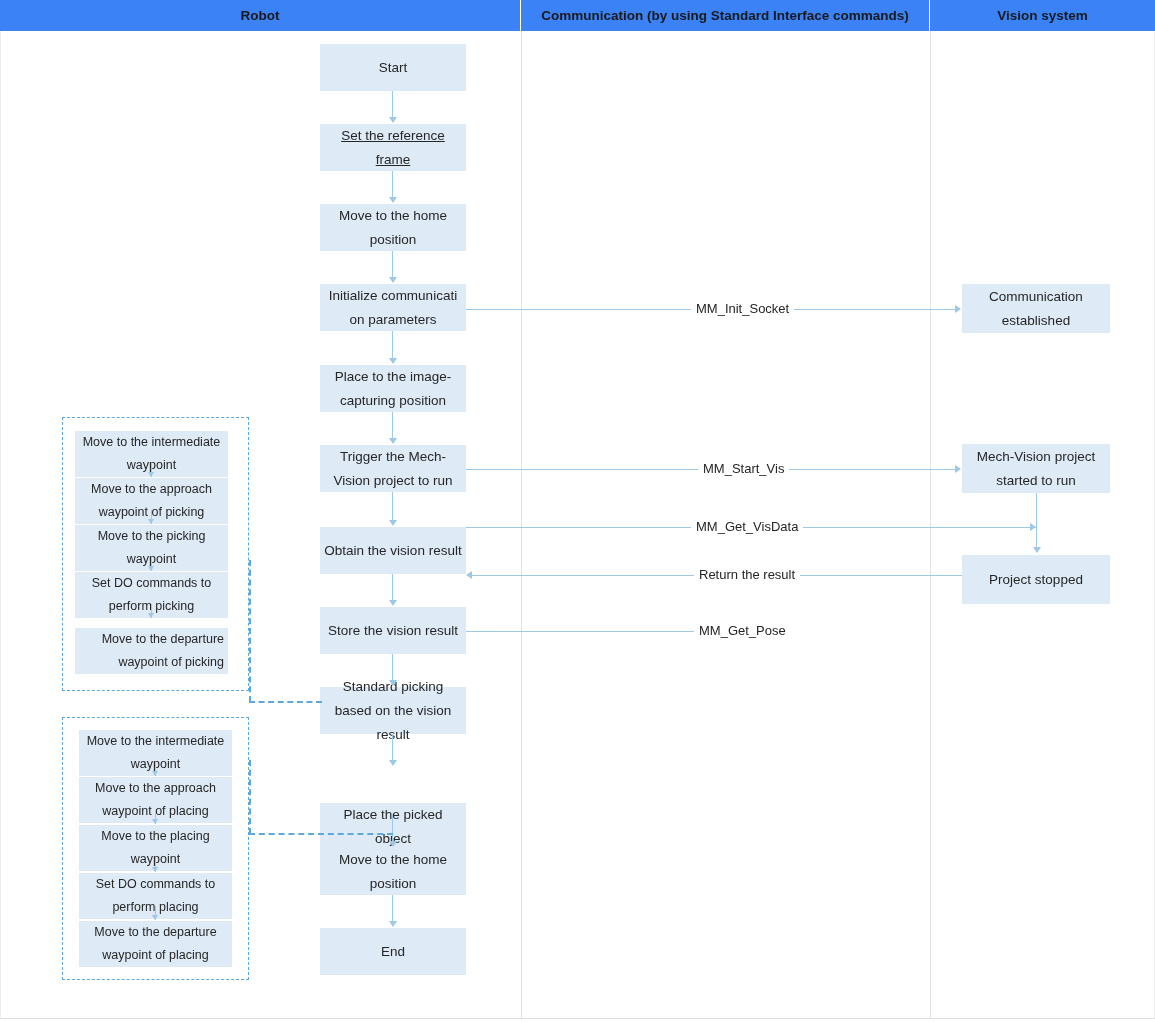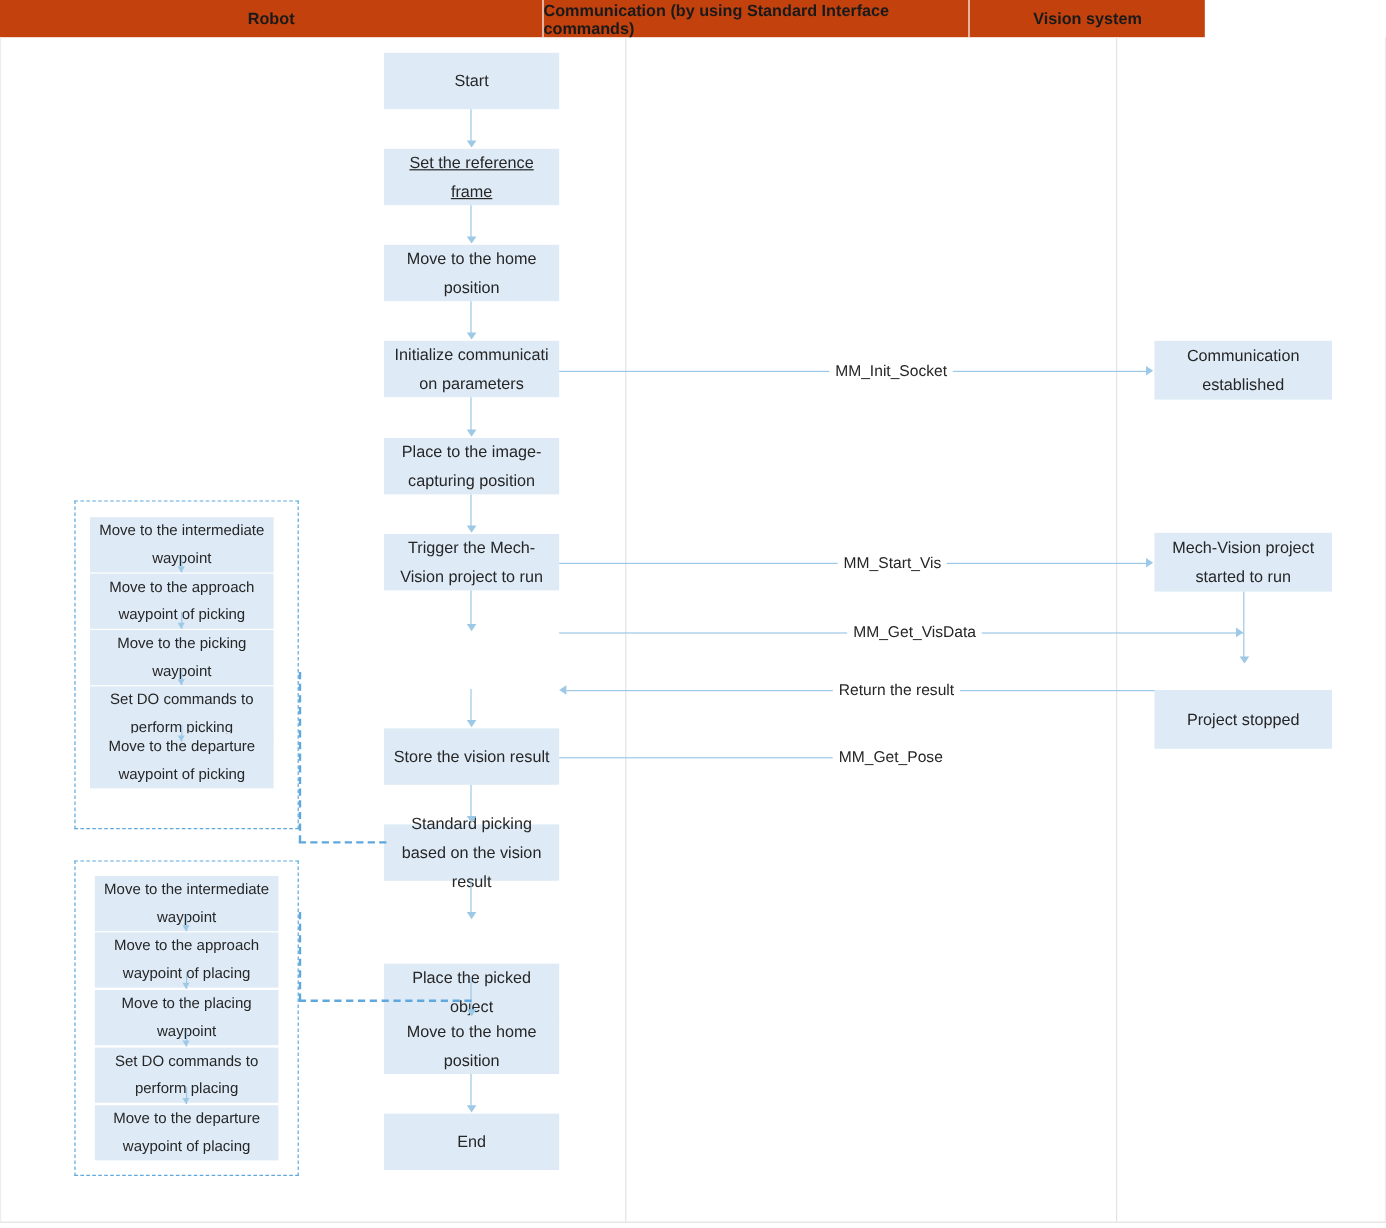--- a/index.html
+++ b/index.html
@@ -13,22 +13,22 @@
     width: 1155px;
     height: 1023px;
     background: #ffffff;
     overflow: hidden;
   }
 
   
   .header-band {
     position: absolute;
     top: 0; left: 0;
-    width: 1004px; height: 31px;
-    background: #c2410c;
+    width: 1155px; height: 31px;
+    background: #3b82f6;
     display: flex;
   }
   .header-cell {
     height: 31px;
     display: flex;
     align-items: center;
     justify-content: center;
     font-size: 13.5px;
     font-weight: bold;
     color: #1a1a1a;
@@ -169,20 +169,21 @@
   <div class="lane-divider" style="left:930px;"></div>
   <div class="lane-right-edge"></div>
   <div class="lane-bottom"></div>
 
   <div class="node main" style="left:320px; top:44px;">Start</div>
   <div class="node main" style="left:320px; top:124px;text-decoration:underline;">Set the reference frame</div>
   <div class="node main" style="left:320px; top:204px;">Move to the home position</div>
   <div class="node main" style="left:320px; top:284px;">Initialize communicati on parameters</div>
   <div class="node main" style="left:320px; top:365px;">Place to the image-capturing position</div>
   <div class="node main" style="left:320px; top:445px;">Trigger the Mech-Vision project to run</div>
+  <div class="node main" style="left:320px; top:527px;">Obtain the vision result</div>
   <div class="node main" style="left:320px; top:607px;">Store the vision result</div>
   <div class="node main" style="left:320px; top:687px;">Standard picking based on the vision result</div>
   <div class="node main" style="left:320px; top:767px;margin-top:36px;">Place the picked object</div>
   <div class="node main" style="left:320px; top:848px;">Move to the home position</div>
   <div class="node main" style="left:320px; top:928px;">End</div>
 
   <div class="vline" style="left:392px; top:91px;  height:27px;"></div>
   <div class="arrow-down" style="left:389px; top:117px;"></div>
 
   <div class="vline" style="left:392px; top:171px; height:27px;"></div>
@@ -214,21 +215,21 @@
 
   <div class="vline" style="left:392px; top:895px; height:27px;"></div>
   <div class="arrow-down" style="left:389px; top:921px;"></div>
 
   <div class="dash-group" style="left:62px; top:417px; width:187px; height:274px;"></div>
 
   <div class="node sub" style="left:75px; top:431px;">Move to the intermediate waypoint</div>
   <div class="node sub" style="left:75px; top:478px;">Move to the approach waypoint of picking</div>
   <div class="node sub" style="left:75px; top:525px;">Move to the picking waypoint</div>
   <div class="node sub" style="left:75px; top:572px;">Set DO commands to perform picking</div>
-  <div class="node sub" style="left:75px; top:611px;">Move to the departure waypoint of picking</div>
+  <div class="node sub" style="left:75px; top:628px;text-align:right;">Move to the departure waypoint of picking</div>
 
   <div class="vline" style="left:151px; top:463px; height:14px;"></div>
   <div class="sub-arrow-down" style="left:148px; top:472px;"></div>
   <div class="vline" style="left:151px; top:510px; height:14px;"></div>
   <div class="sub-arrow-down" style="left:148px; top:519px;"></div>
   <div class="vline" style="left:151px; top:557px; height:14px;"></div>
   <div class="sub-arrow-down" style="left:148px; top:566px;"></div>
   <div class="vline" style="left:151px; top:604px; height:14px;"></div>
   <div class="sub-arrow-down" style="left:148px; top:613px;"></div>
 
@@ -250,36 +251,36 @@
   <div class="vline" style="left:155px; top:858px; height:14px;"></div>
   <div class="sub-arrow-down" style="left:152px; top:867px;"></div>
   <div class="vline" style="left:155px; top:906px; height:14px;"></div>
   <div class="sub-arrow-down" style="left:152px; top:915px;"></div>
 
   <div class="dash-conn-v" style="left:249px; top:760px; height:74px;"></div>
   <div class="dash-conn" style="left:249px; top:833px; width:144px;"></div>
 
   <div class="node vision" style="left:962px; top:284px;">Communication established</div>
   <div class="node vision" style="left:962px; top:444px;">Mech-Vision project started to run</div>
-  <div class="node vision" style="left:962px; top:575px;">Project stopped</div>
+  <div class="node vision" style="left:962px; top:555px;">Project stopped</div>
 
   <div class="vline" style="left:1036px; top:493px; height:55px;"></div>
   <div class="arrow-down" style="left:1033px; top:547px;"></div>
 
   <div class="hline" style="left:466px; top:309px; width:490px;"></div>
   <div class="arrow-right" style="left:955px; top:305px;"></div>
   <div class="edge-label" style="left:691px; top:301px;">MM_Init_Socket</div>
 
   <div class="hline" style="left:466px; top:469px; width:490px;"></div>
   <div class="arrow-right" style="left:955px; top:465px;"></div>
   <div class="edge-label" style="left:698px; top:461px;">MM_Start_Vis</div>
 
   <div class="hline" style="left:466px; top:527px; width:570px;"></div>
   <div class="arrow-right" style="left:1030px; top:523px;"></div>
-  <div class="edge-label" style="left:691px; top:519px;margin-left:15px;">MM_Get_VisData</div>
+  <div class="edge-label" style="left:691px; top:519px;">MM_Get_VisData</div>
 
   <div class="hline" style="left:472px; top:575px; width:490px;"></div>
   <div class="arrow-left" style="left:466px; top:571px;"></div>
   <div class="edge-label" style="left:694px; top:567px;">Return the result</div>
 
   <div class="hline" style="left:466px; top:631px; width:228px;"></div>
   <div class="edge-label" style="left:694px; top:623px;">MM_Get_Pose</div>
 
 </div>
 

